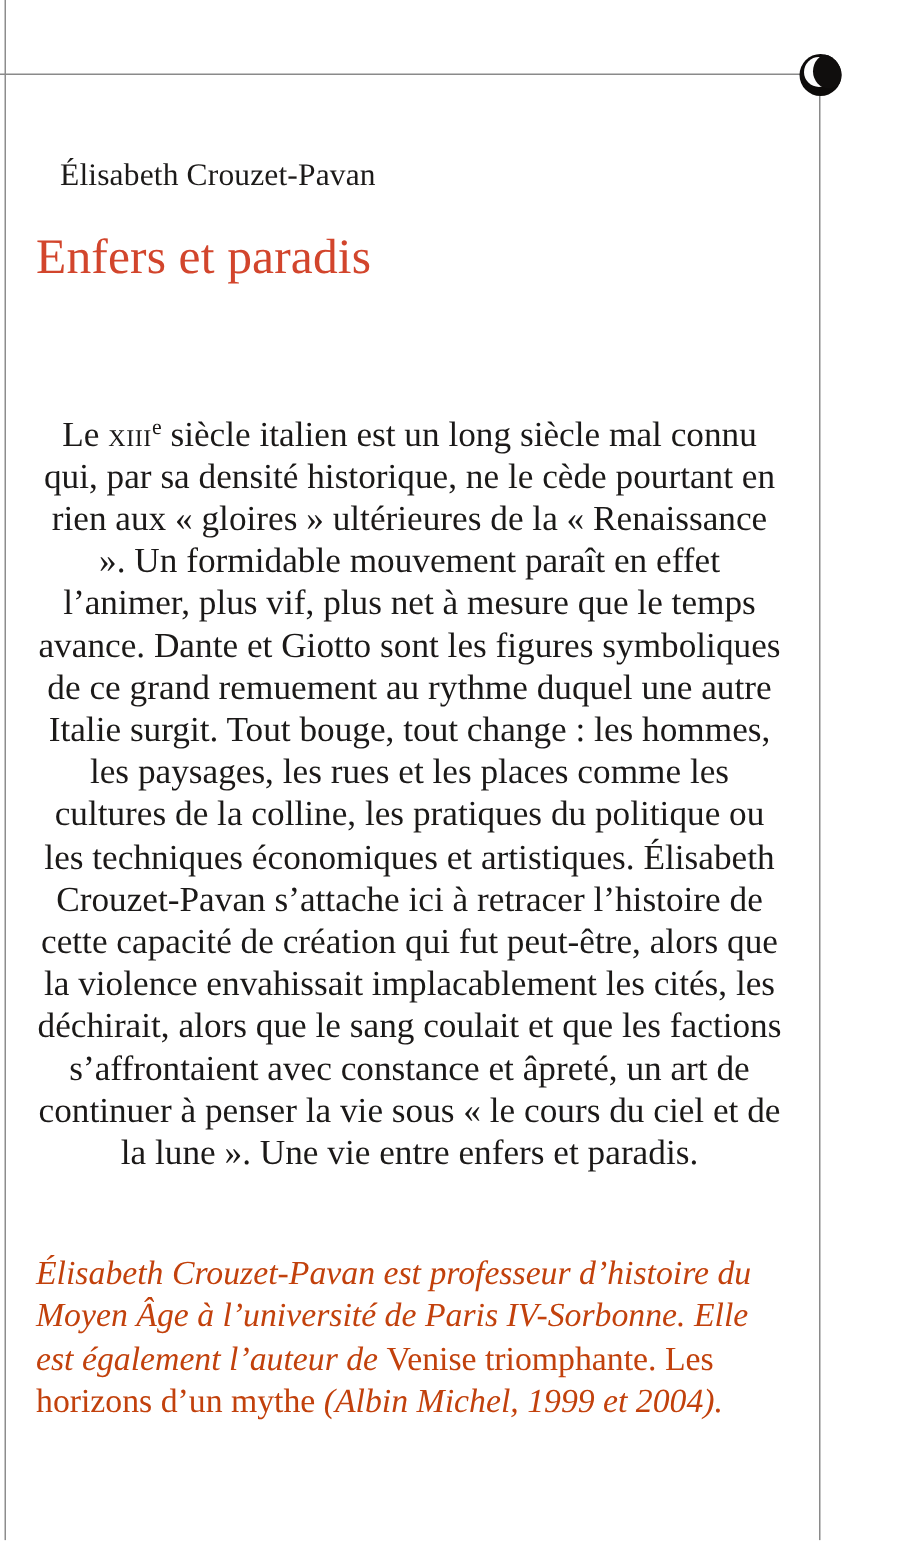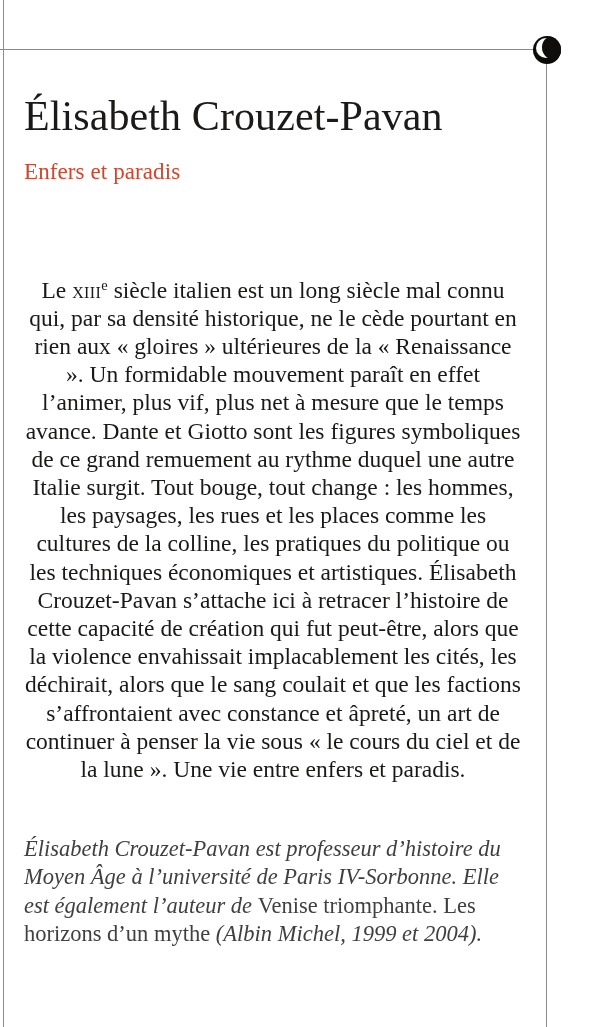--- a/index.html
+++ b/index.html
@@ -77,35 +77,35 @@
     top: 0px;
     width: 21px;
     height: 23px;
     border-radius: 50%;
     background: #100e0d;
   }
 
   
   .author {
     position: absolute;
-    left: 24px;
+    left: 40px;
     top: 96px;
-    font-size: 42px;
+    font-size: 21px;
     line-height: 40px;
     color: #1c1a19;
     letter-spacing: 0.1px;
     white-space: nowrap;
     text-align: right;
   }
 
   .book-title {
     position: absolute;
     left: 24px;
     top: 151px;
-    font-size: 23px;
+    font-size: 33px;
     line-height: 42px;
     color: #d2452c;
     letter-spacing: 0.1px;
     white-space: nowrap;
     font-family: Liberation Serif, serif;
   }
 
   .blurb {
     position: absolute;
     left: 24px;
@@ -130,21 +130,21 @@
     line-height: 0;
   }
 
   .bio {
     position: absolute;
     left: 24px;
     top: 812px;
     width: 498px;
     font-size: 22.5px;
     line-height: 28.5px;
-    color: #404040;
+    color: #c2410c;
     font-style: italic;
   }
 
   .bio .roman {
     font-style: normal;
   }
 </style>
 </head>
 <body>
 

